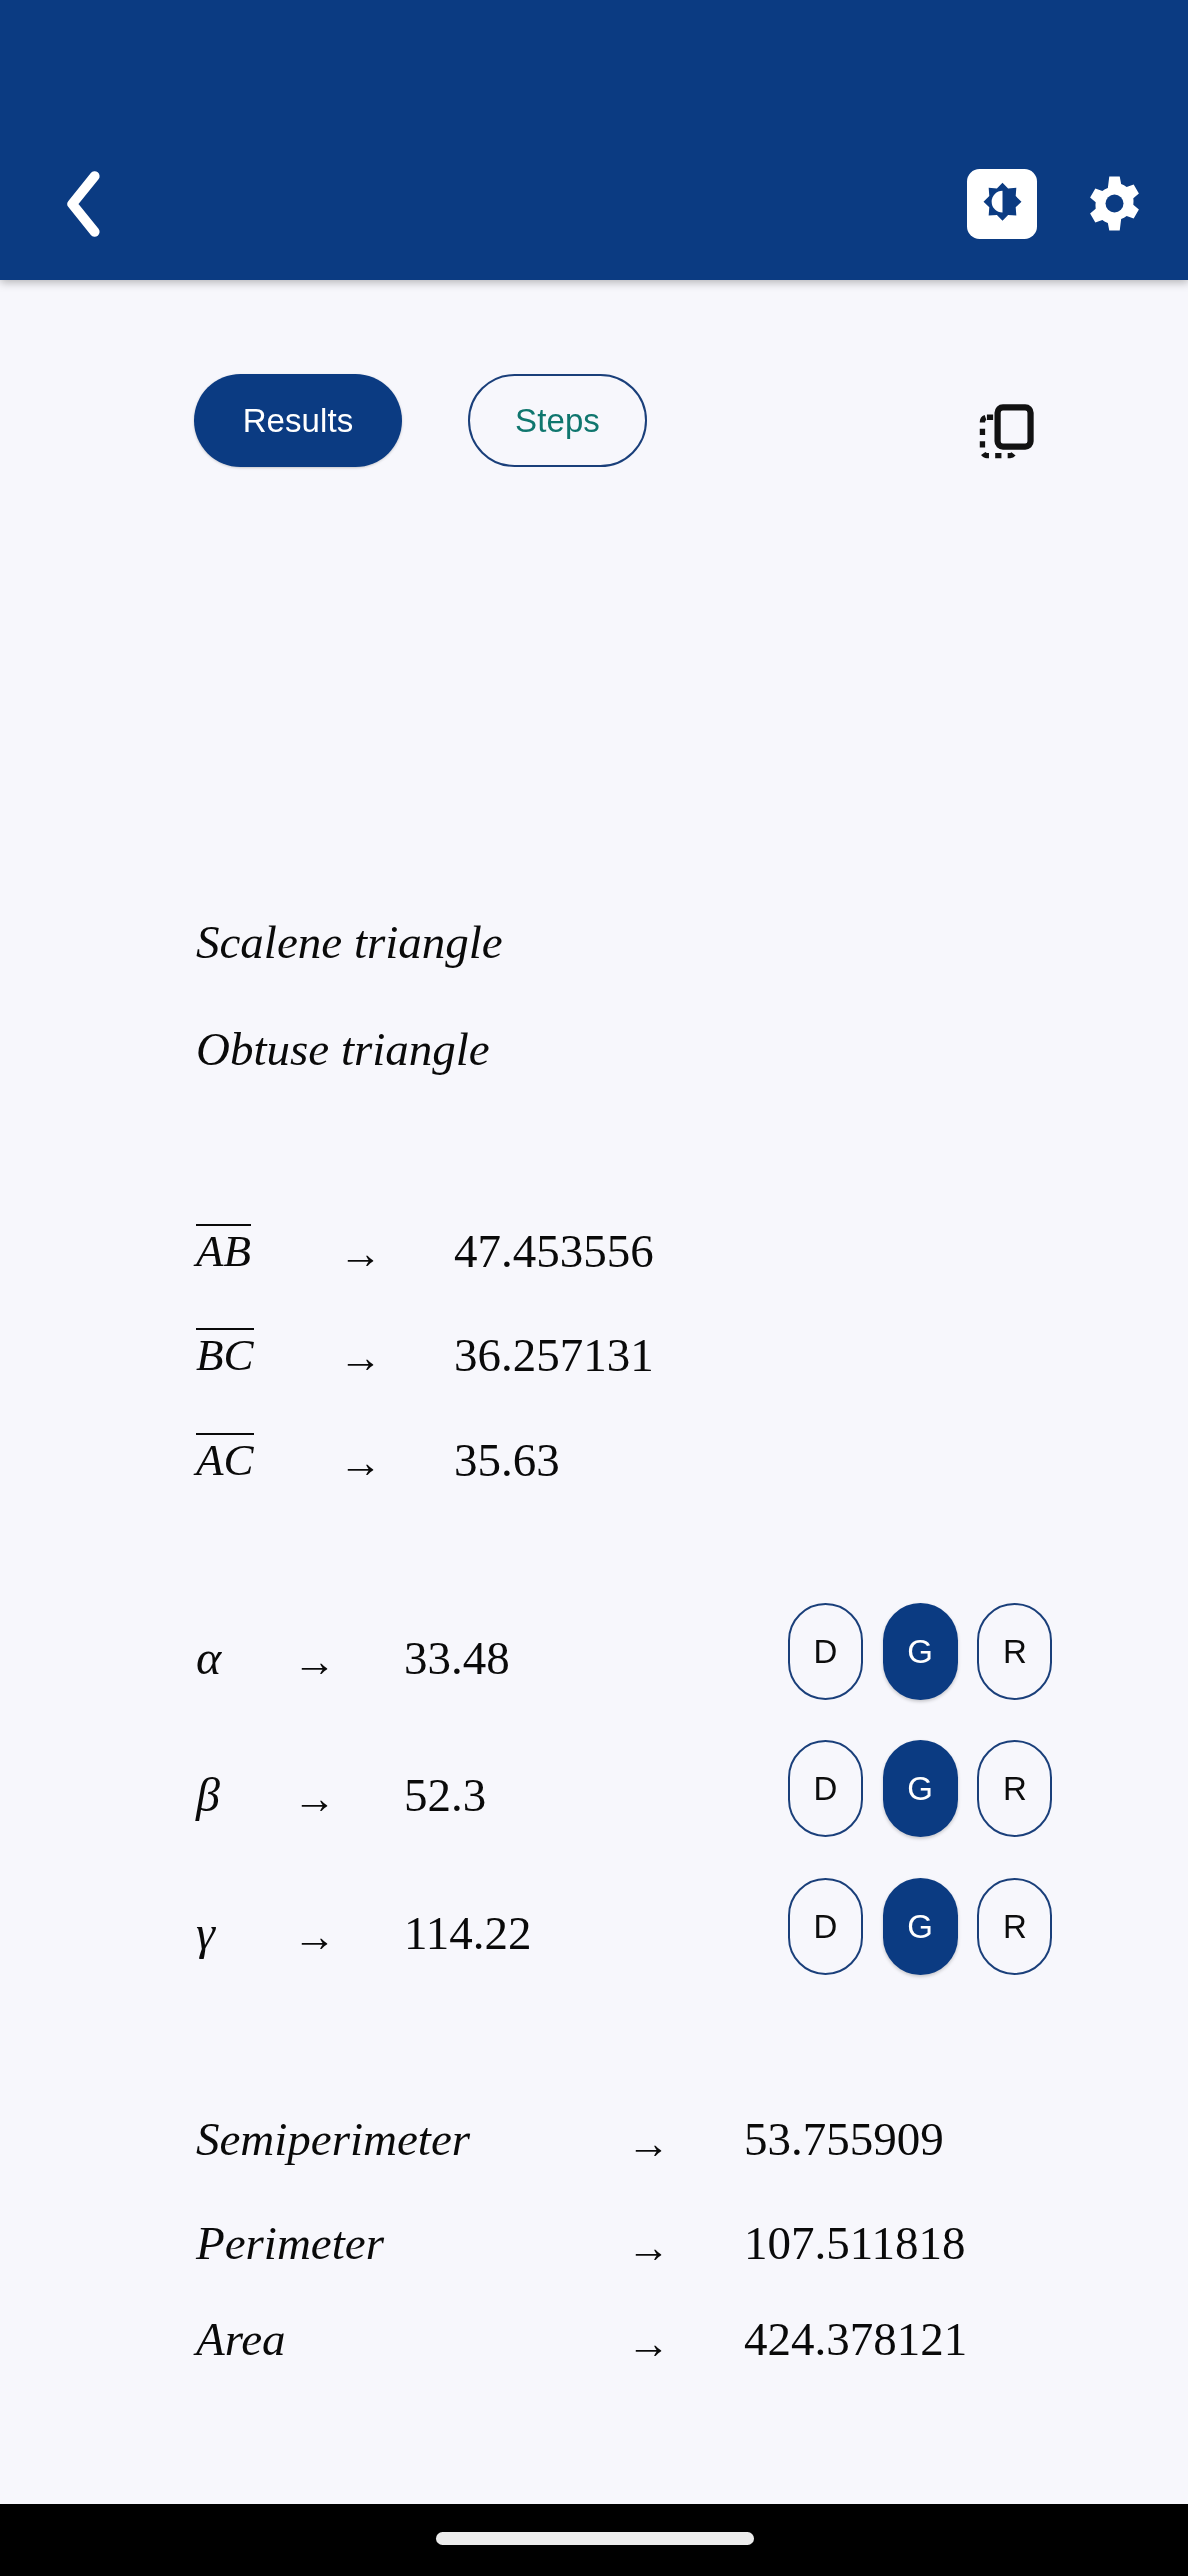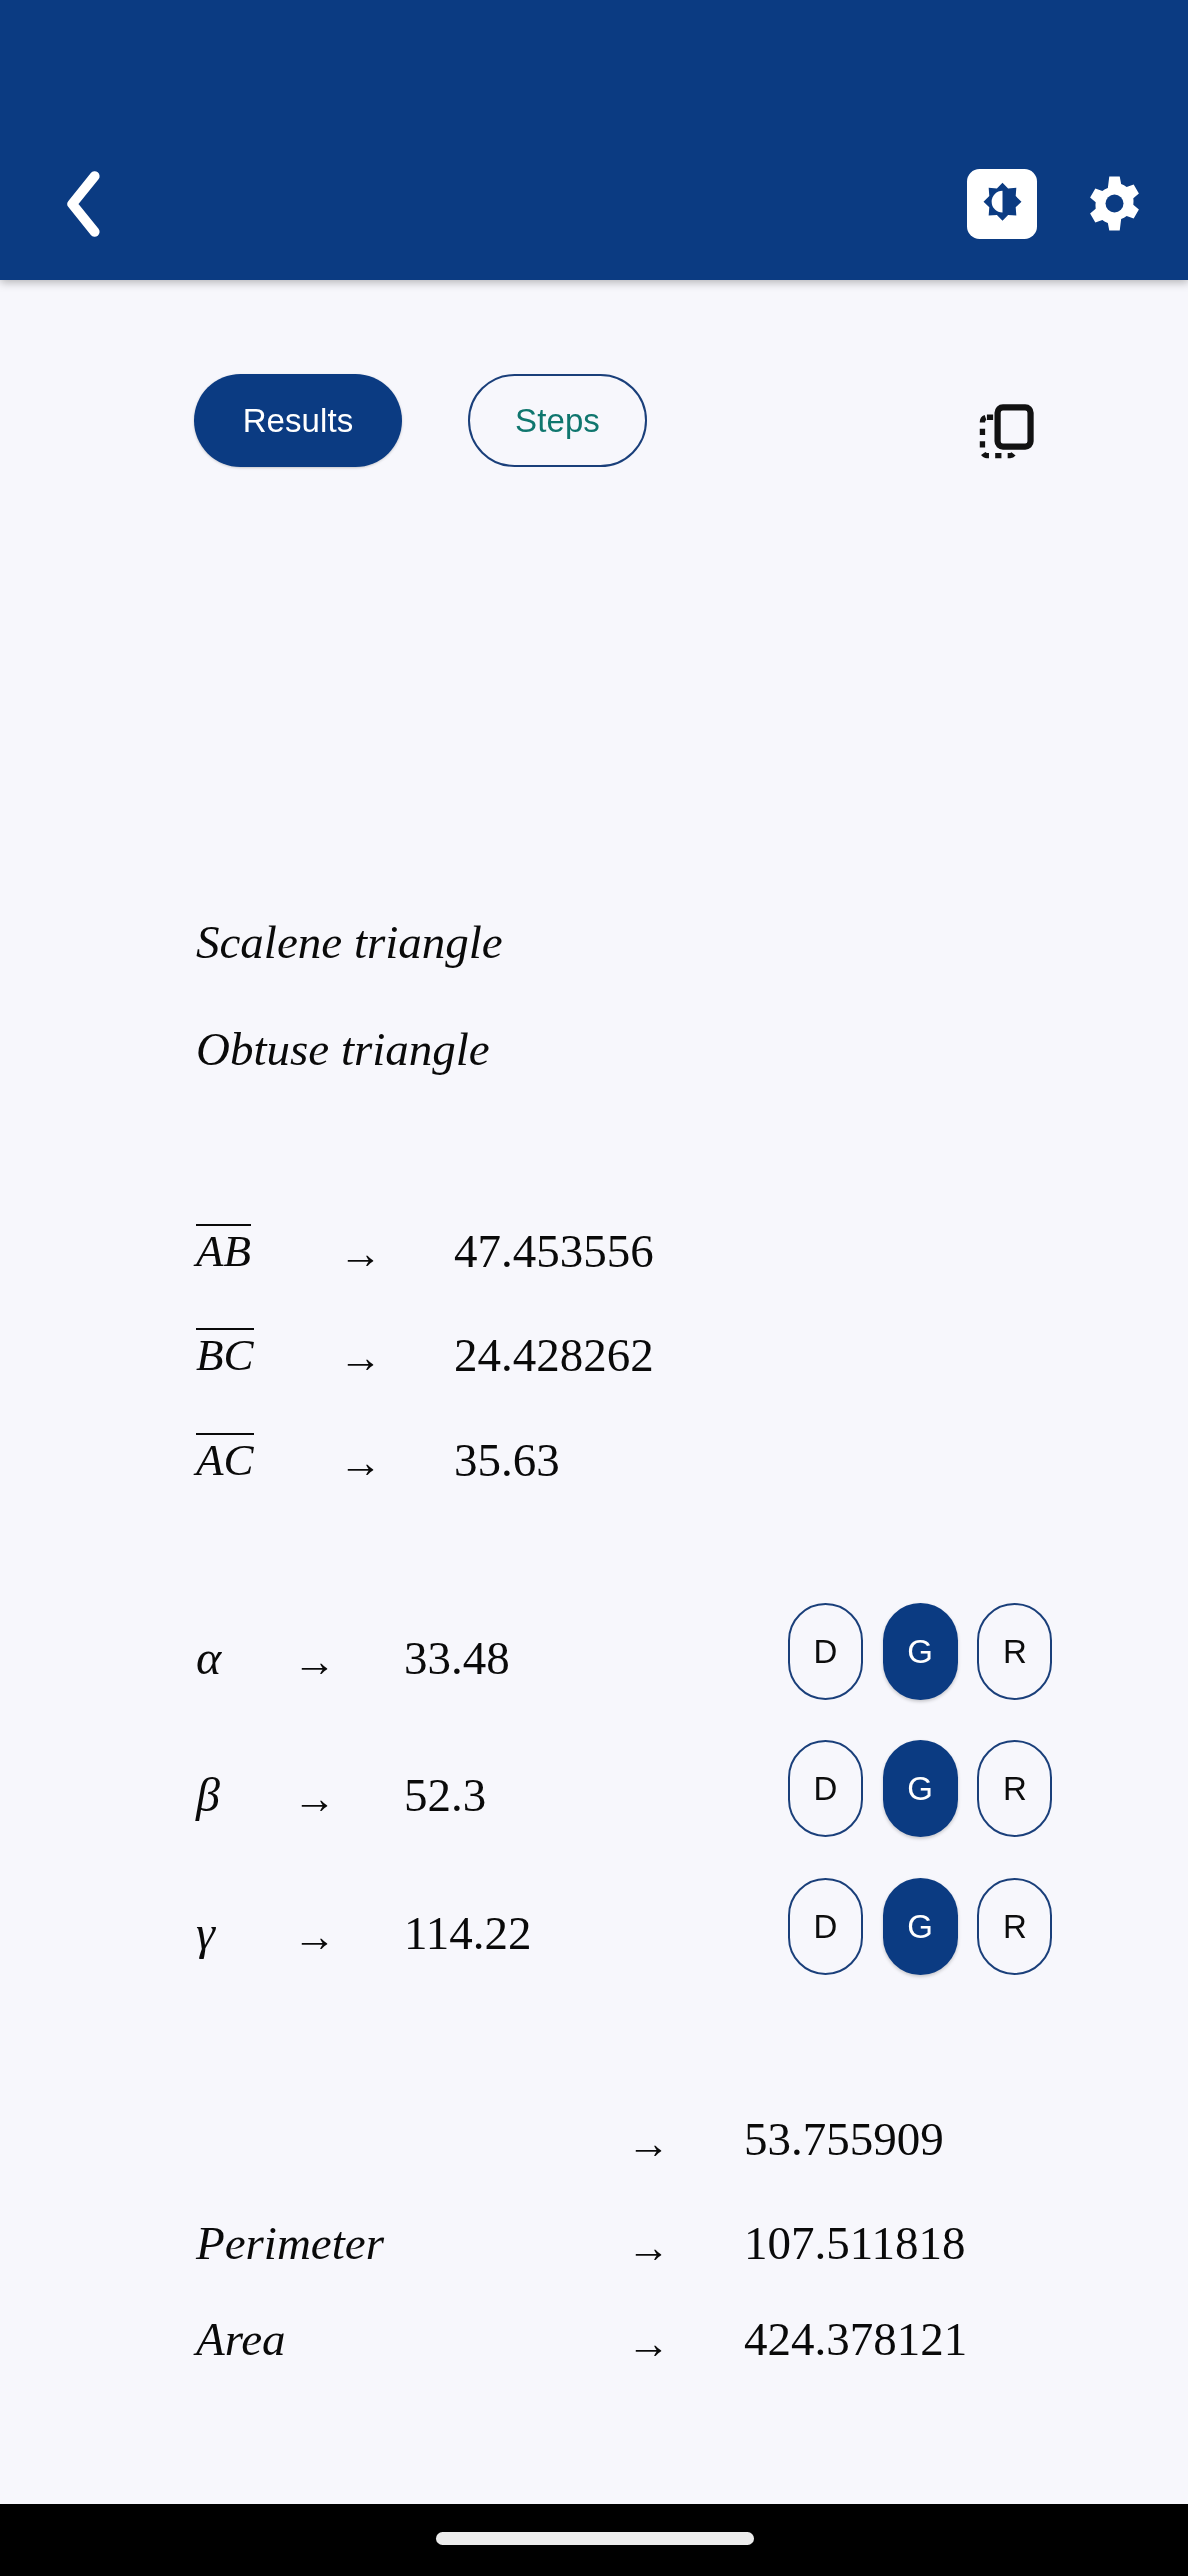--- a/index.html
+++ b/index.html
@@ -303,21 +303,21 @@
   <div class="mathline classline" id="class-0">Scalene triangle</div>
 
   <div class="row side-row" id="side-0">
     <div class="lbl"><span class="over">AB</span></div>
     <div class="arrow">→</div>
     <div class="val">47.453556</div>
   </div>
   <div class="row side-row" id="side-1">
     <div class="lbl"><span class="over">BC</span></div>
     <div class="arrow">→</div>
-    <div class="val">24.428262</div>
+    <div class="val">36.257131</div>
   </div>
   <div class="row side-row" id="side-2">
     <div class="lbl"><span class="over">AC</span></div>
     <div class="arrow">→</div>
     <div class="val">35.63</div>
   </div>
 
   <div class="row angle-row" id="angle-0">
     <div class="lbl">α</div>
     <div class="arrow">→</div>
@@ -361,20 +361,21 @@
       <div class="unit-btn on">
           <span>G</span>
         </div>
       <div class="unit-btn off">
           <span>R</span>
         </div>
     </div>
   </div>
 
   <div class="row metric-row" id="metric-0">
+    <div class="lbl">Semiperimeter</div>
     <div class="arrow">→</div>
     <div class="val">53.755909</div>
   </div>
   <div class="row metric-row" id="metric-1">
     <div class="lbl">Perimeter</div>
     <div class="arrow">→</div>
     <div class="val">107.511818</div>
   </div>
   <div class="row metric-row" id="metric-2">
     <div class="lbl">Area</div>

